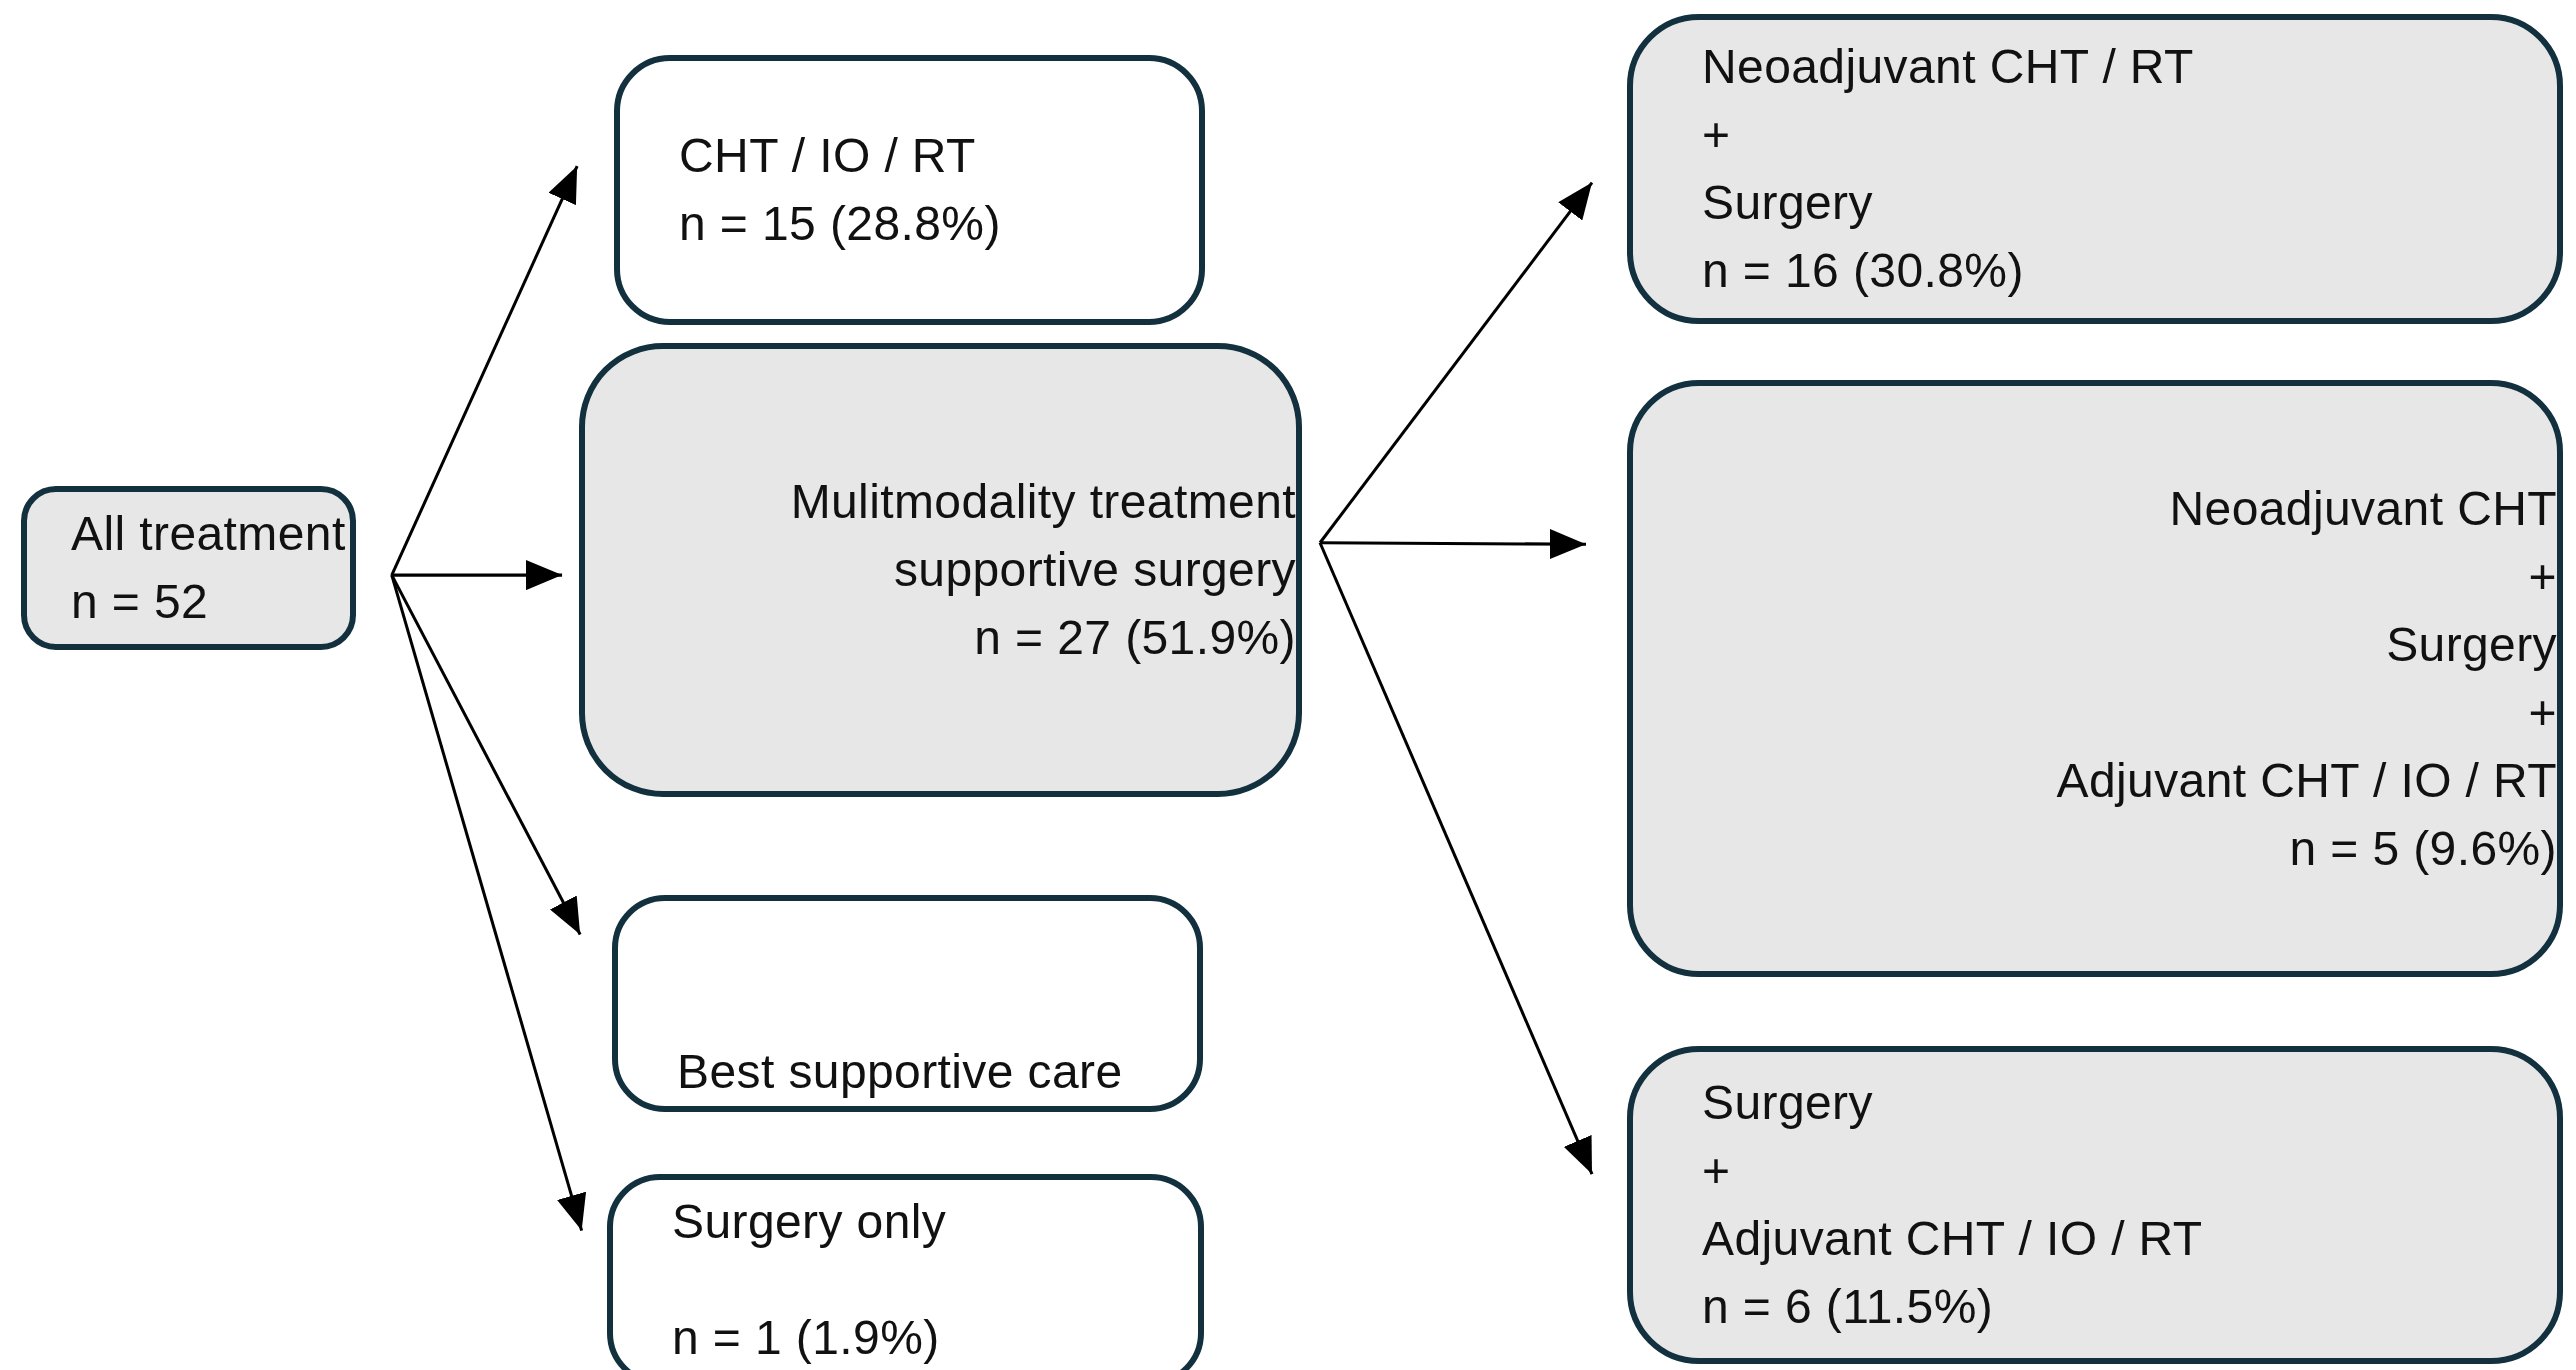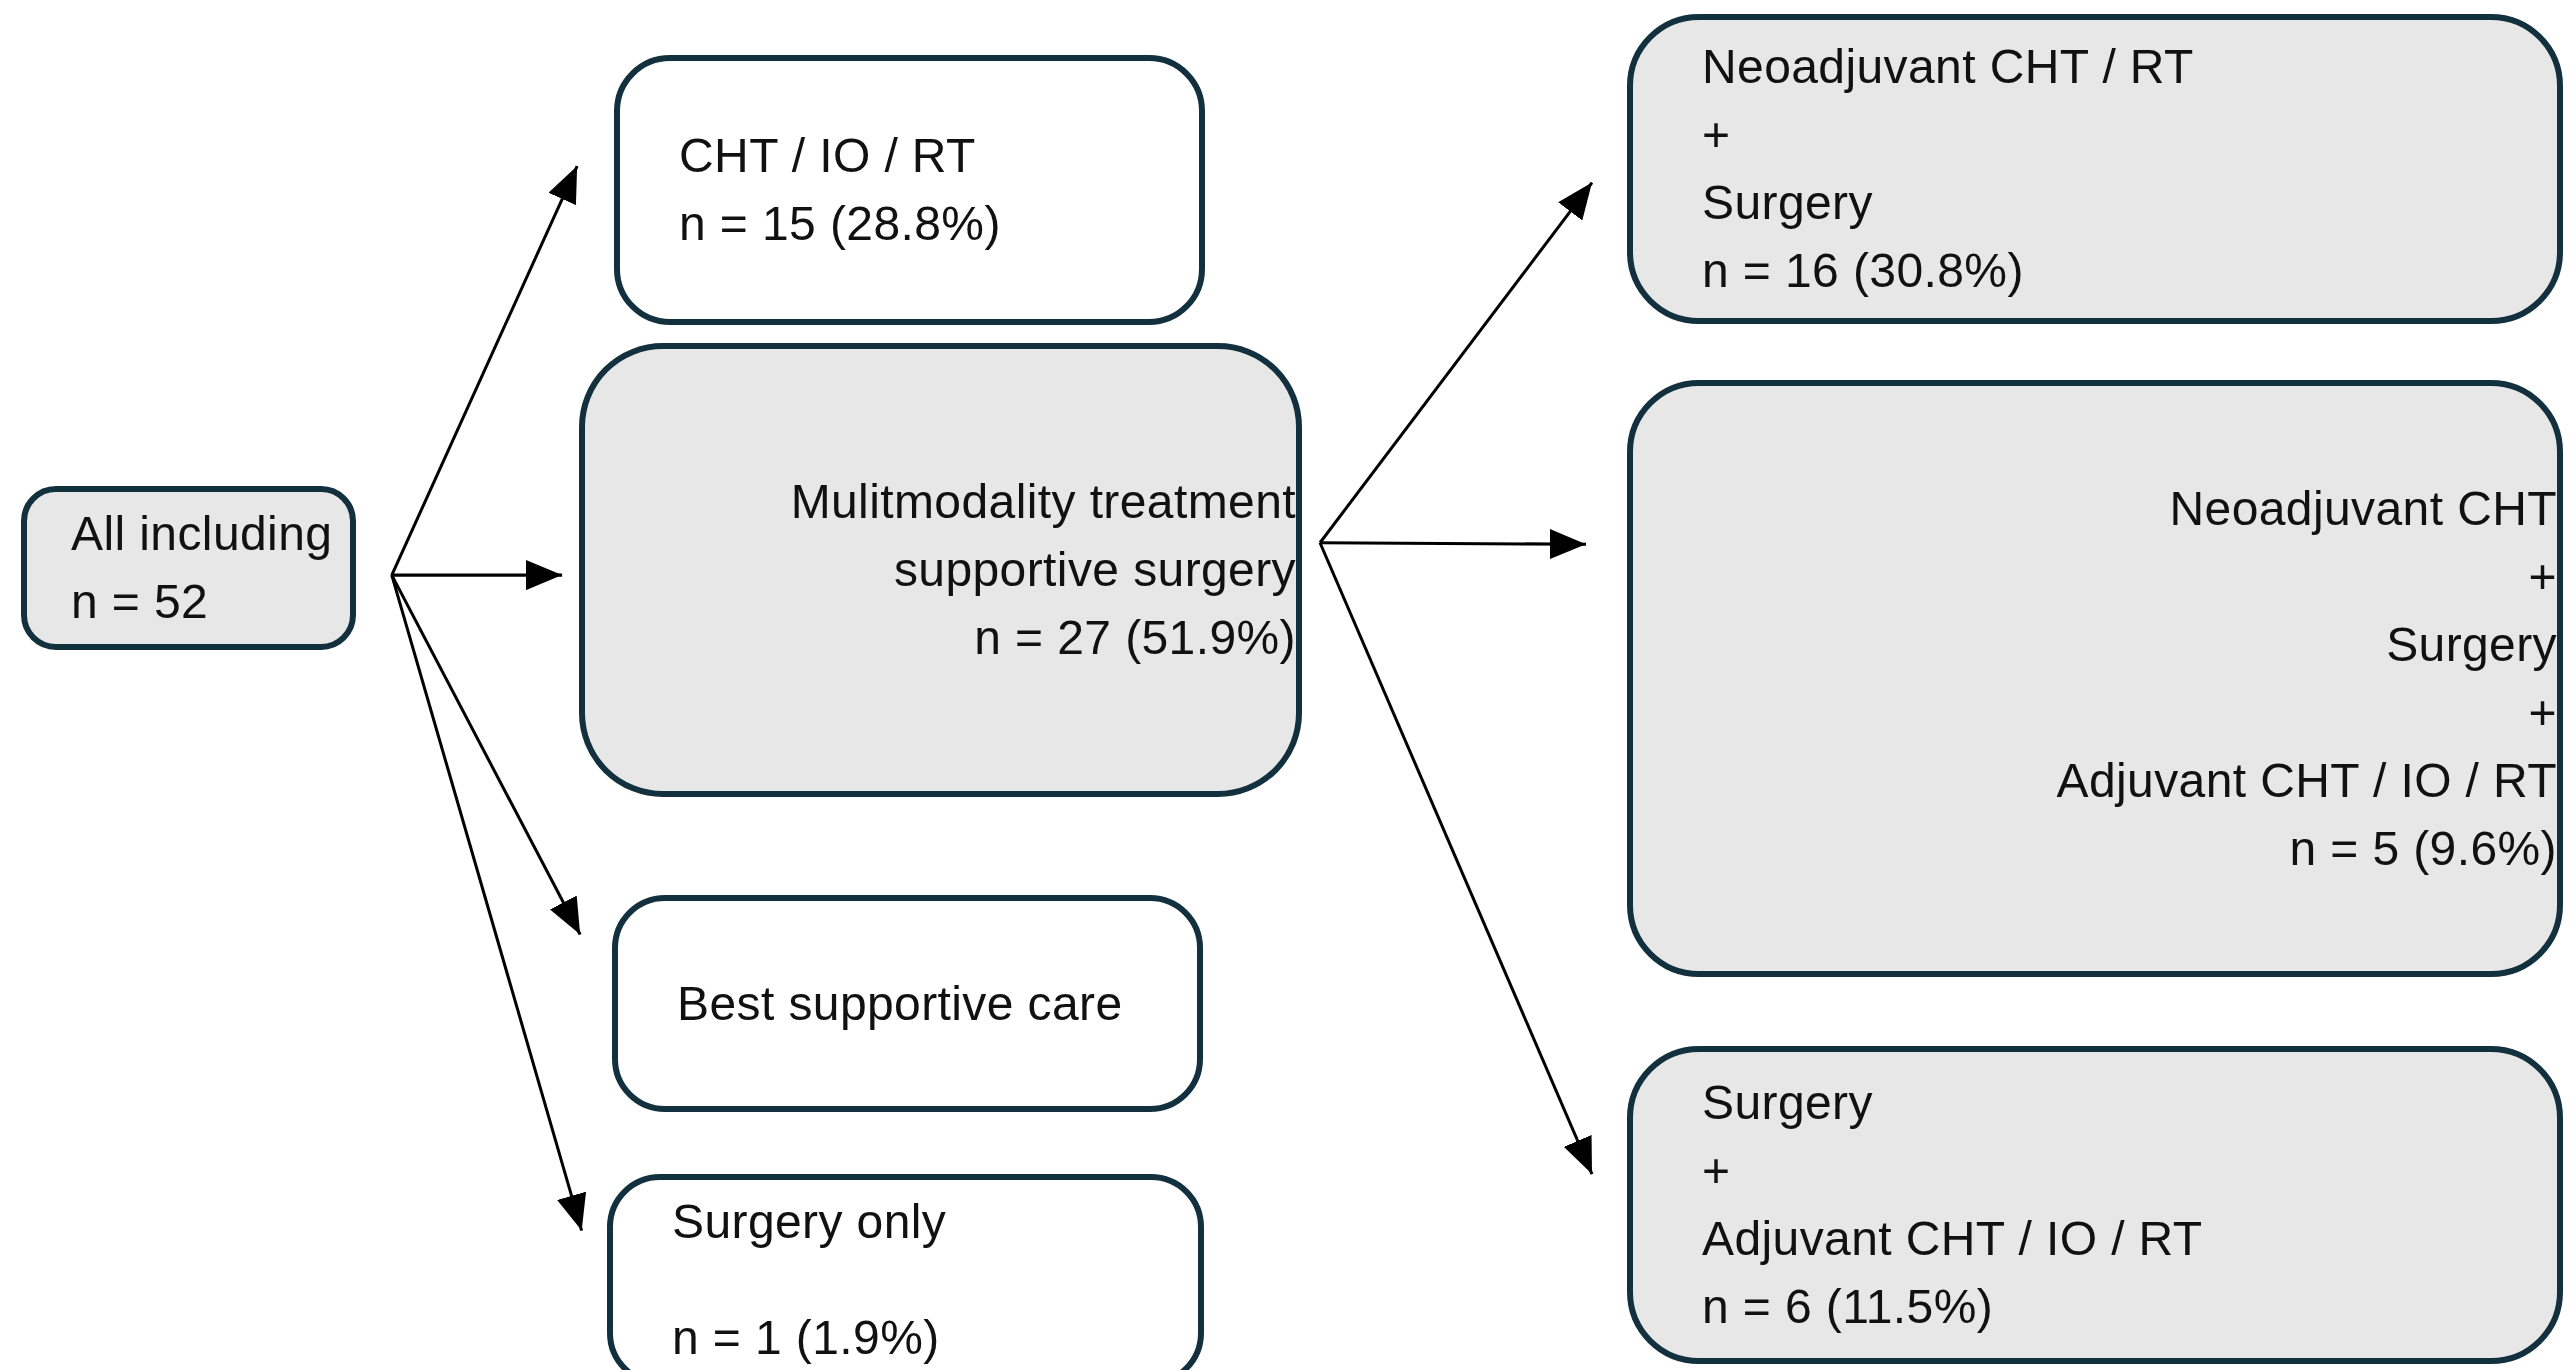--- a/index.html
+++ b/index.html
@@ -40,21 +40,21 @@
     letter-spacing: 0.4px;
   }
   .node .line { white-space: pre; }
   .fill-gray  { background: #e8e7e7; }
   .fill-white { background: #ffffff; margin-top: 44px; }
 
   
   #node-all-patients   { left: 21px;   top: 486px;  width: 335px;  height: 164px; border-radius: 35px;  padding-left: 44px;  }
   #node-cht-io-rt      { left: 614px;  top: 11.3px;   width: 591px;  height: 270px; border-radius: 56px;  padding-left: 59px;  }
   #node-multimodality  { left: 579px;  top: 343px;  width: 723px;  height: 454px; border-radius: 84px; padding-left: 34px; text-align: right;  }
-  #node-best-supportive{ left: 612px;  top: 851px; width: 591px;  height: 217px; border-radius: 53px;  padding-left: 59px;  }
+  #node-best-supportive{ left: 612px;  top: 851px; width: 591px;  height: 217px; border-radius: 53px;  padding-left: 59px; justify-content: flex-end;  }
   #node-surgery-only   { left: 607px;  top: 1130px; width: 597px;  height: 212px; border-radius: 53px;  padding-left: 59px; gap: 48px;  }
   #node-neo-cht-rt-surgery      { left: 1627px; top: 13.6px;   width: 936px; height: 310px; border-radius: 72px; padding-left: 69px; }
   #node-neo-cht-surgery-adjuvant{ left: 1627px; top: 380px;  width: 936px; height: 597px; border-radius: 72px; padding-left: 69px; align-items: flex-end; }
   #node-surgery-adjuvant        { left: 1627px; top: 1046px; width: 936px; height: 318px; border-radius: 72px; padding-left: 69px; }
 </style>
 </head>
 <body>
 
 <div class="canvas">
 
@@ -67,21 +67,21 @@
     <line x1="520" y1="763" x2="766" y2="220" stroke="#000000" stroke-width="4" marker-end="url(#ah)"></line>
     <line x1="520" y1="763" x2="746" y2="763" stroke="#000000" stroke-width="4" marker-end="url(#ah)"></line>
     <line x1="520" y1="763" x2="770" y2="1240" stroke="#000000" stroke-width="4" marker-end="url(#ah)"></line>
     <line x1="520" y1="763" x2="772" y2="1633" stroke="#000000" stroke-width="4" marker-end="url(#ah)"></line>
     <line x1="1752" y1="720" x2="2113" y2="242" stroke="#000000" stroke-width="4" marker-end="url(#ah)"></line>
     <line x1="1752" y1="720" x2="2105" y2="722" stroke="#000000" stroke-width="4" marker-end="url(#ah)"></line>
     <line x1="1752" y1="720" x2="2113" y2="1558" stroke="#000000" stroke-width="4" marker-end="url(#ah)"></line>
   </svg>
 
   <div class="node fill-gray" id="node-all-patients">
-    <div class="line">All including</div>
+    <div class="line">All treatment</div>
     <div class="line">n = 52</div>
   </div>
 
   <div class="node fill-white" id="node-cht-io-rt">
     <div class="line">CHT / IO / RT</div>
     <div class="line">n = 15 (28.8%)</div>
   </div>
 
   <div class="node fill-gray" id="node-multimodality">
     <div class="line">Mulitmodality treatment</div>

